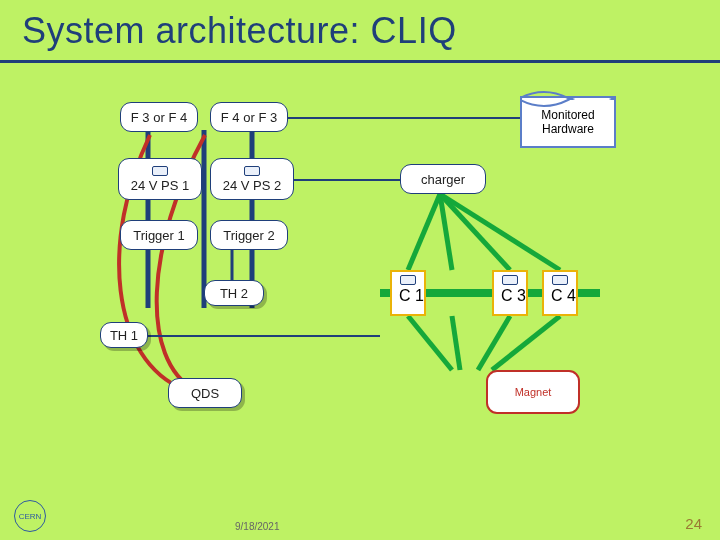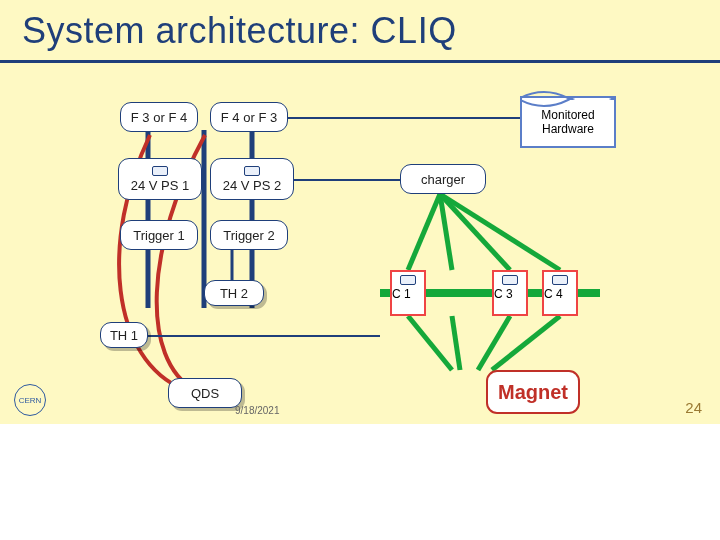--- a/index.html
+++ b/index.html
@@ -1,30 +1,30 @@
 <!DOCTYPE html>
 <html><head>
 <meta charset="utf-8">
 <style>
   *{box-sizing:border-box}
   body{margin:0;font-family:Arial,Helvetica,sans-serif;background:#fff}
-  .slide{position:relative;width:720px;height:424px;background:#fef9c3;overflow:hidden}
+  .slide{position:relative;width:720px;height:540px;background:#bef264;overflow:hidden}
   .title{position:absolute;left:22px;top:10px;font-size:36px;color:#1f3f7a;letter-spacing:.5px}
   .title-rule{position:absolute;left:0;top:60px;width:720px;height:3px;background:#1f3f7a}
   .ftr{position:absolute;bottom:8px}
   .date{left:235px;font-size:10px;color:#666}
   .pg{right:18px;font-size:15px;color:#9a7a33}
   .logo{position:absolute;left:14px;bottom:8px;width:32px;height:32px;border:1px solid #2e5aa0;border-radius:50%;display:flex;align-items:center;justify-content:center;color:#2e5aa0;font-size:8px}
   .diagram{position:absolute;left:0;top:70px;width:720px;height:420px}
   .node{position:absolute;background:#fff;border:1px solid #1f3f7a;text-align:center;font-size:13px;color:#222;display:flex;flex-direction:column;align-items:center;justify-content:center;padding:3px 4px;border-radius:11px}
   .shadow{box-shadow:3px 3px 0 rgba(0,0,0,.25)}
   .small-icon{width:16px;height:10px;border:1px solid #1f3f7a;border-radius:2px;margin-bottom:2px;background:#eaf0fa}
-  .magnet{color:#c03028;font-weight:bold;font-size:20px}
+  .magnet{color:#c03028;font-weight:normal;font-size:11px}
   svg{position:absolute;left:0;top:0}
-  .c-box{position:absolute;width:36px;height:46px;border:2px solid #ef4444;background:#fff;text-align:left;font-size:12px}
+  .c-box{position:absolute;width:36px;height:46px;border:2px solid #eab308;background:#fff;text-align:right;font-size:16px}
   .c-box .small-icon{margin:3px auto 2px}
   .mon{position:absolute;border:2px solid #5b7ec8;background:#fff;font-size:12px;text-align:center;padding:10px 8px}
   .wave-top,.wave-bot{position:absolute;left:-2px;width:calc(100% + 4px);height:10px}
   .wave-top{top:-8px}
   .wave-bot{bottom:-8px}
 </style>
 </head>
 <body>
 <div class="slide">
 

